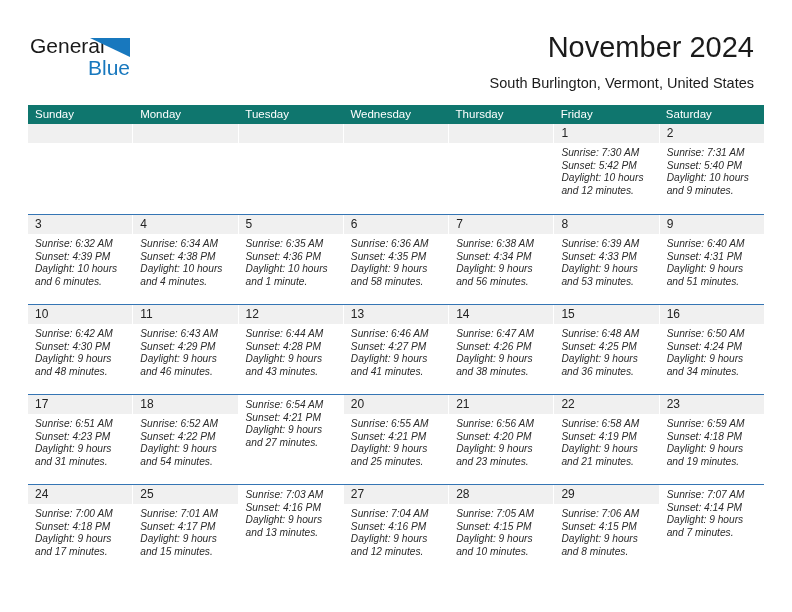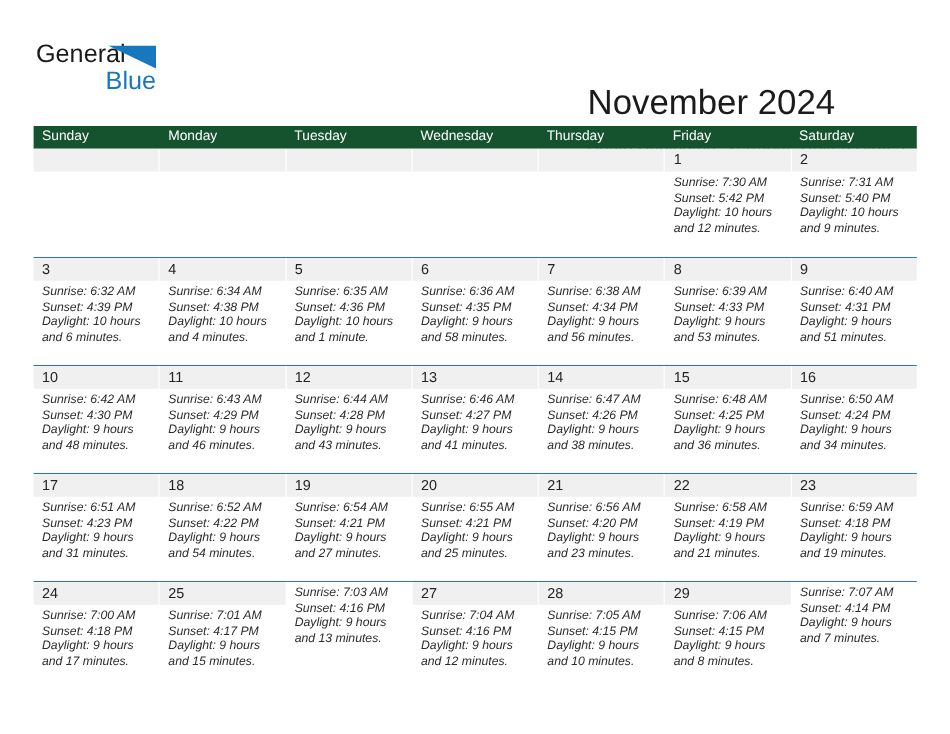--- a/index.html
+++ b/index.html
@@ -61,22 +61,21 @@
     top: 4px;
     width: 44px;
     height: 22px;
   }
   .logo-mark svg { display: block; }
 
   .title-block {
     position: absolute;
     right: 38px;
     top: 30px;
-    text-align: left;
-    margin-top: 39px;
+    text-align: right;
   }
   .cal-title {
     font-size: 29px;
     font-weight: 400;
     color: #1b1b1b;
     line-height: 34px;
     white-space: nowrap;
   }
   .cal-subtitle {
     margin-top: 10px;
@@ -89,21 +88,21 @@
 
   
   .calendar {
     position: absolute;
     left: 28px;
     top: 105px;
     width: 736px;
   }
   .weekday-row {
     display: flex;
-    background: #14532d;
+    background: #0f766e;
     height: 19px;
   }
   .weekday {
     flex: 1 1 0;
     color: #ffffff;
     font-size: 11.5px;
     line-height: 19px;
     padding-left: 7px;
     box-sizing: border-box;
     white-space: nowrap;
@@ -414,23 +413,20 @@
               <span class="day-num">18</span>
             </div>
             <div class="day-lines">
               <div class="day-line">Sunrise: 6:52 AM</div>
               <div class="day-line">Sunset: 4:22 PM</div>
               <div class="day-line">Daylight: 9 hours</div>
               <div class="day-line">and 54 minutes.</div>
             </div>
           </div>
           <div class="day">
-            <div class="day-num-band">
-              <span class="day-num">19</span>
-            </div>
             <div class="day-lines">
               <div class="day-line">Sunrise: 6:54 AM</div>
               <div class="day-line">Sunset: 4:21 PM</div>
               <div class="day-line">Daylight: 9 hours</div>
               <div class="day-line">and 27 minutes.</div>
             </div>
           </div>
           <div class="day">
             <div class="day-num-band">
               <span class="day-num">20</span>

